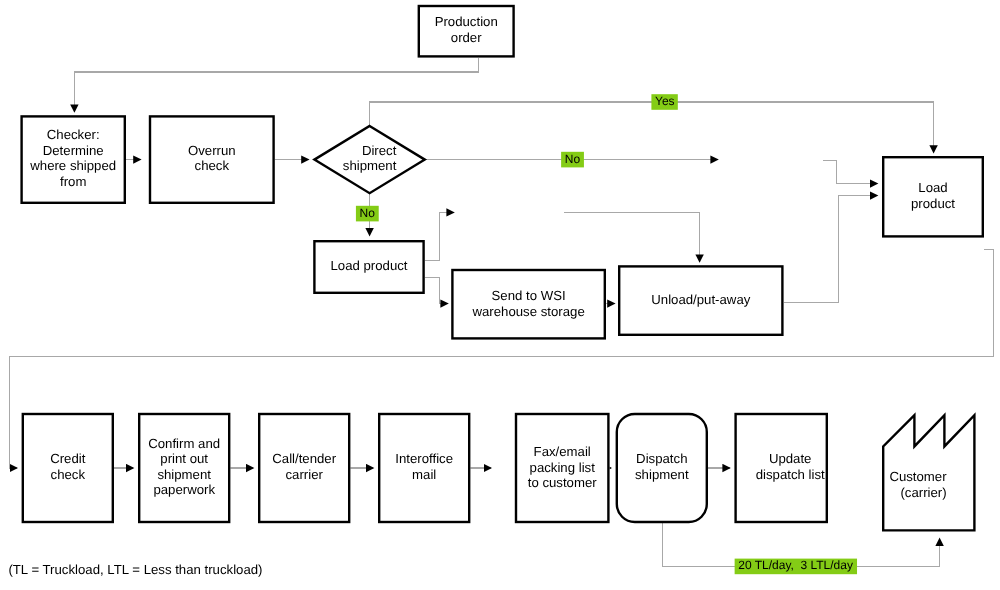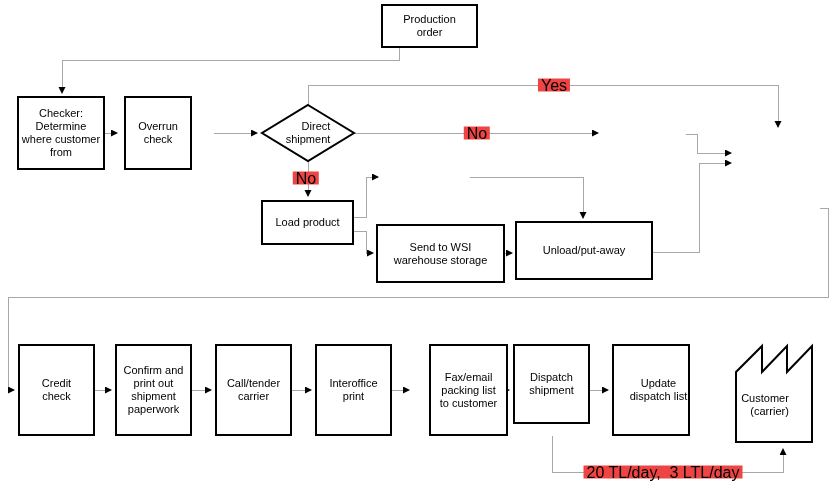--- a/index.html
+++ b/index.html
@@ -13,22 +13,22 @@
     position:absolute;box-sizing:border-box;border:2px solid #000;background:#fff;
     display:flex;align-items:center;justify-content:center;text-align:center;
     font-size:11px;line-height:13px;white-space:pre-line;
   }
   .shape-label{
     position:absolute;box-sizing:border-box;background:transparent;border:none;
     display:flex;align-items:center;justify-content:center;text-align:right;
     font-size:11px;line-height:13px;white-space:pre-line;
   }
   .edge-label{
-    position:absolute;transform:translate(-50%,-50%);background:#ef4444;
-    padding:0 3px;font-size:16px;line-height:13px;white-space:pre;
+    position:absolute;transform:translate(-50%,-50%);background:#84cc16;
+    padding:0 3px;font-size:10px;line-height:13px;white-space:pre;
   }
   .footnote{
     position:absolute;left:7px;top:468px;font-size:11px;line-height:14px;white-space:pre;
   }
 </style>
 </head>
 <body>
 
 <div id="canvas">
 
@@ -57,35 +57,37 @@
     <polyline class="conn" points="292,390 311,390" marker-end="url(#arr)"></polyline>
     <polyline class="conn" points="392,390 409,390" marker-end="url(#arr)"></polyline>
     <polyline class="conn" points="492,390 509,390" marker-end="url(#arr)"></polyline>
     <polyline class="conn" points="590,390 608,390" marker-end="url(#arr)"></polyline>
     <polyline class="conn" points="552,436 552,472 783,472 783,449" marker-end="url(#arr)"></polyline>
 
     <polygon points="308,105 354,133 308,161 262,133" fill="#ffffff" stroke="#000000" stroke-width="2"></polygon>
     <polygon points="736,442 736,372 762,346 762,372 787,346 787,372 812,346 812,442" fill="#ffffff" stroke="#000000" stroke-width="2"></polygon>
   </svg>
 
-  <div class="node" style="left:348px;top:4px;width:97px;height:44px;margin-left:33px;">Production
+  <div class="node" style="left:348px;top:4px;width:81px;height:44px;">Production
 order</div>
 
   <div class="node" style="left:17px;top:96px;width:88px;height:74px;">Checker:
 Determine
-where customer
+where shipped
 from</div>
 
-  <div class="node" style="left:124px;top:96px;width:68px;height:74px;">Overrun
+  <div class="node" style="left:124px;top:96px;width:105px;height:74px;">Overrun
 check</div>
 
   <div class="shape-label" style="left:263px;top:116px;width:90px;height:34px;">Direct
 shipment</div>
 
 
+  <div class="node" style="left:735px;top:130px;width:85px;height:68px;">Load
+product</div>
 
   <div class="node" style="left:261px;top:200px;width:93px;height:45px;">Load product</div>
 
 
   <div class="node" style="left:515px;top:221px;width:138px;height:59px;">Unload/put-away</div>
 
   <div class="node" style="left:376px;top:224px;width:129px;height:59px;">Send to WSI
 warehouse storage</div>
 
   <div class="node" style="left:18px;top:344px;width:77px;height:92px;">Credit
@@ -93,37 +95,38 @@
 
   <div class="node" style="left:115px;top:344px;width:77px;height:92px;">Confirm and
 print out
 shipment
 paperwork</div>
 
   <div class="node" style="left:215px;top:344px;width:77px;height:92px;">Call/tender
 carrier</div>
 
   <div class="node" style="left:315px;top:344px;width:77px;height:92px;">Interoffice
-print</div>
+mail</div>
 
   <div class="node" style="left:413px;top:344px;width:79px;height:92px;margin-left:16px;">Fax/email
 packing list
 to customer</div>
 
-  <div class="node" style="left:513px;top:344px;width:77px;height:80px;">Dispatch
+  <div class="node" style="left:513px;top:344px;width:77px;height:92px;border-radius:16px;">Dispatch
 shipment</div>
 
   <div class="node" style="left:612px;top:344px;width:78px;height:92px;padding-left:15px;">Update
 dispatch list</div>
 
   <div class="shape-label" style="left:737px;top:384px;width:56px;height:42px;">Customer
 (carrier)</div>
 
   <span class="edge-label" style="left:554px;top:85px;">Yes</span>
 
   <span class="edge-label" style="left:477px;top:133px;">No</span>
 
   <span class="edge-label" style="left:306px;top:178px;">No</span>
 
   <span class="edge-label" style="left:663px;top:472px;">20 TL/day,  3 LTL/day</span>
 
+  <div class="footnote">(TL = Truckload, LTL = Less than truckload)</div>
 
 </div>
 
 </body></html>

